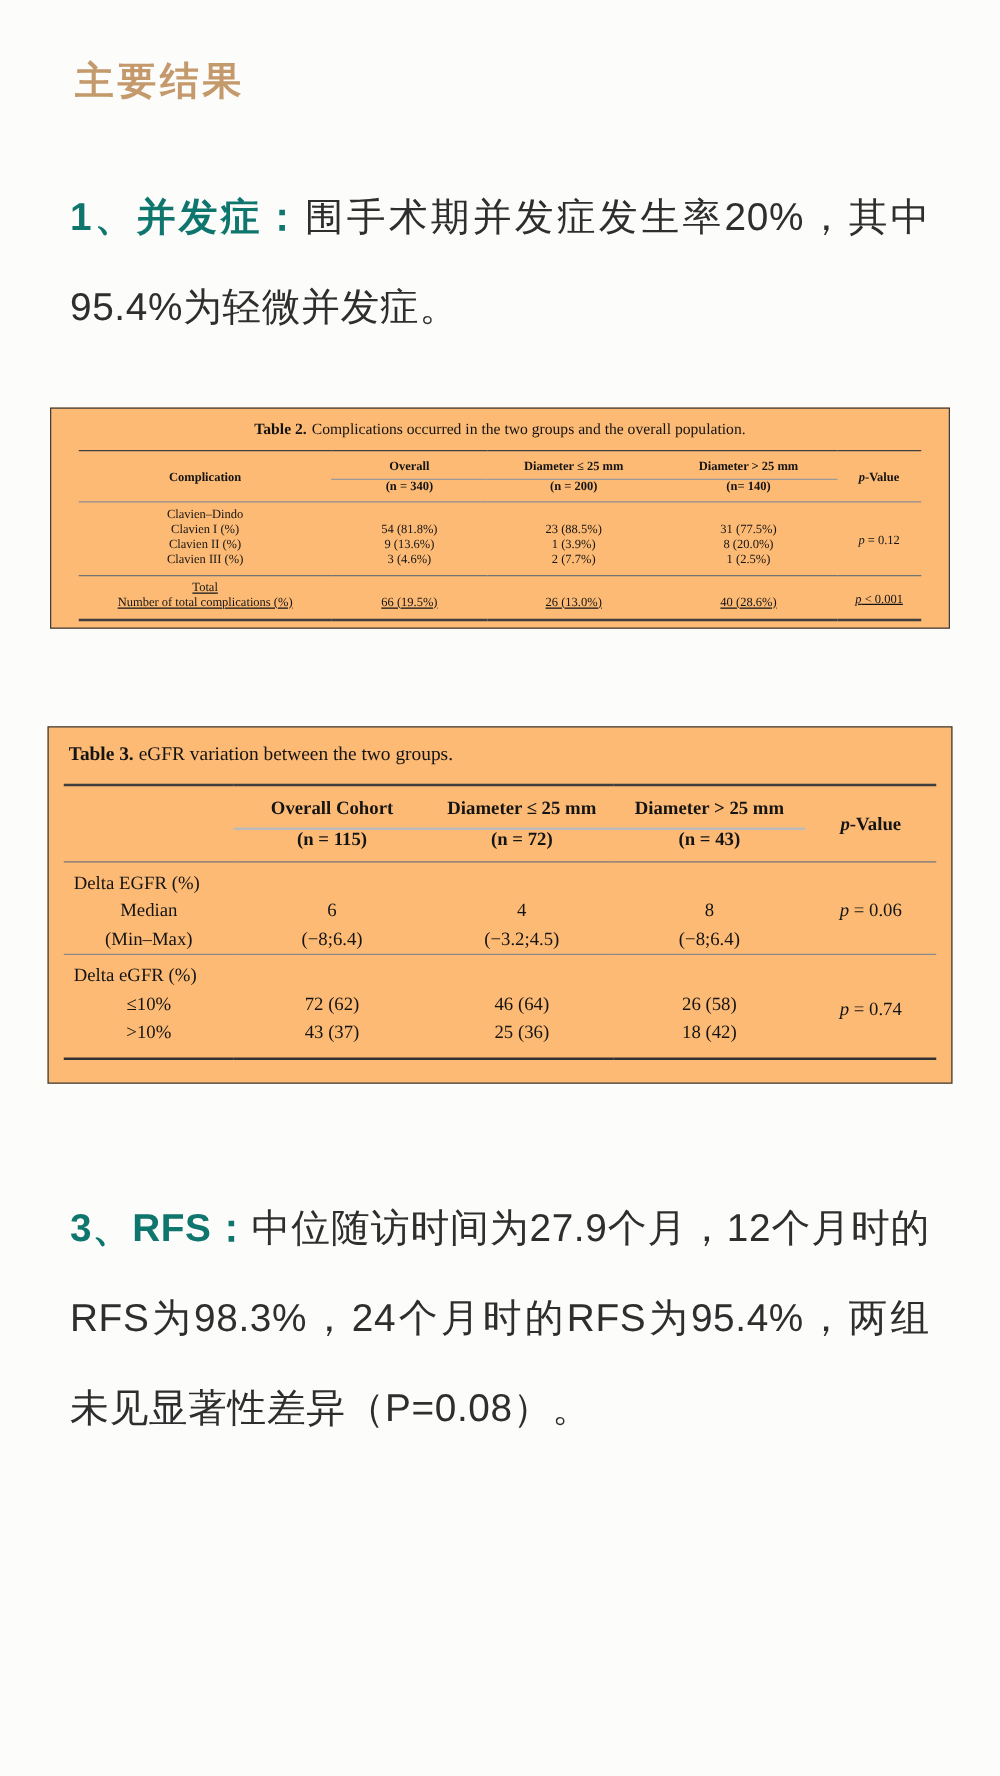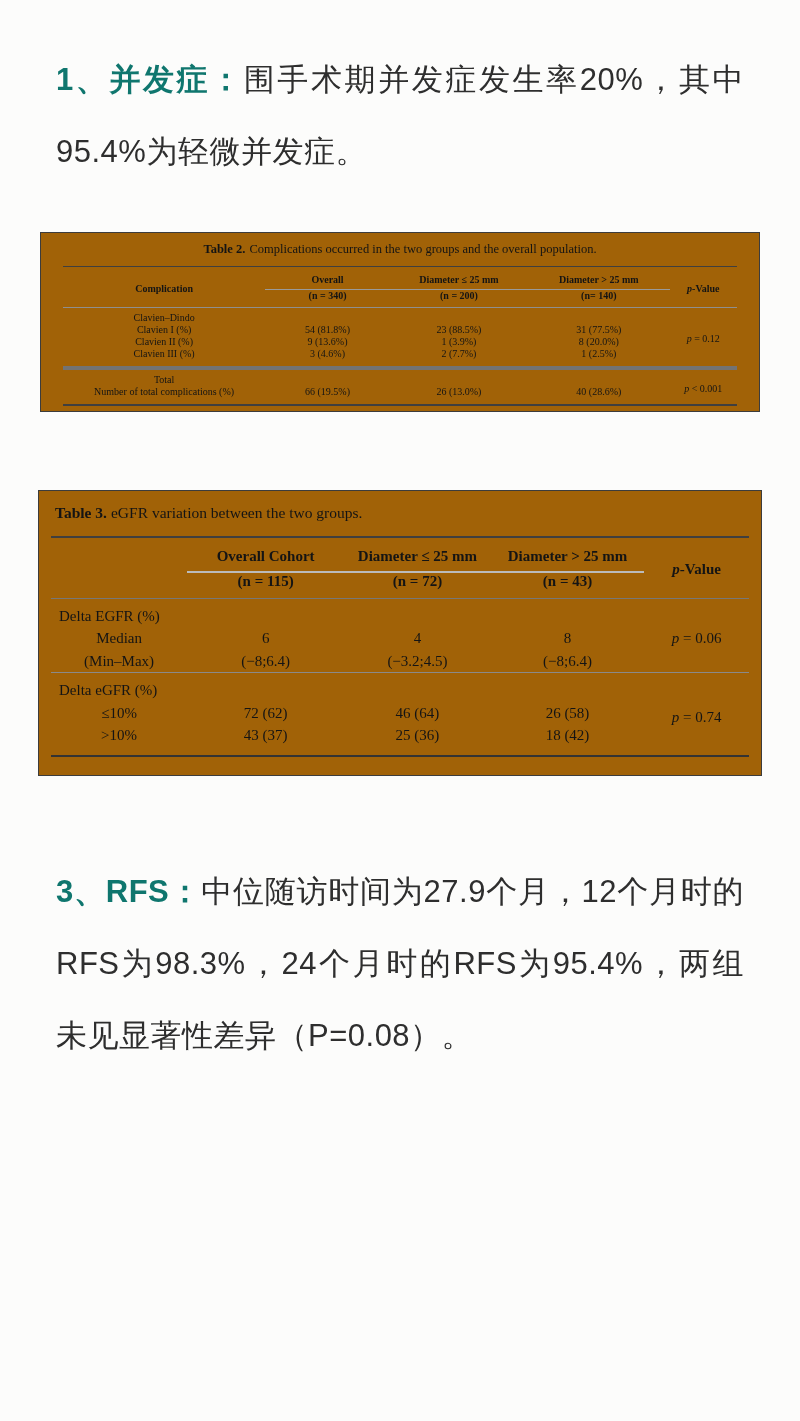--- a/index.html
+++ b/index.html
@@ -33,21 +33,21 @@
     margin:0;
     color:#2e2e2e;
   }
   .para strong{font-weight:700;color:#0f766e;}
   .para.p1{margin-bottom:44px;}
   .para.p2{margin-bottom:30px;}
   .para.p3{margin-bottom:0;}
 
   
   .table-card{
-    background:#a16207;
+    background:#fdba74;
     border:1px solid #3c3c3c;
     font-family:"Liberation Serif","DejaVu Serif",serif;
     color:#141414;
   }
   .card2{margin:0 -16px 78px;padding:9px 22px 5px;}
   .card3{margin:0 -18px 80px;padding:13px 12px 18px;}
 
   .tbl-caption{margin:0;color:#141414;}
   .card2 .tbl-caption{font-size:12.5px;text-align:center;margin-bottom:9px;}
   .card3 .tbl-caption{font-size:15.5px;text-align:left;margin:0 0 14px 4px;}
@@ -61,21 +61,21 @@
   
   .t2{font-size:10px;border-bottom:2.5px solid #3f3f3f;}
   .t2 thead{border-top:1.5px solid #3f3f3f;border-bottom:1px solid #8f8f8f;}
   .t2 thead th{line-height:1.1;}
   .t2 thead tr.r1 th{padding-top:7px;padding-bottom:4px;}
   .t2 thead tr.r2 th{padding-bottom:6px;text-align:center;}
   .t2 thead th.gname{border-bottom:1px solid #9a9a9a;}
   .t2 tbody td{line-height:1.22;padding-top:0;padding-bottom:0;}
   .t2 tbody.secA tr:first-child td{padding-top:4px;}
   .t2 tbody.secA tr:last-child td{padding-bottom:5px;}
-  .t2 tbody.secB{border-top:4px solid #737373;}
+  .t2 tbody.secB{border-top:1px solid #737373;text-decoration:underline;}
   .t2 tbody.secB tr:first-child td{padding-top:4px;}
   .t2 tbody.secB tr:last-child td{padding-bottom:6px;}
 
   
   .t3{font-size:15px;border-bottom:2.5px solid #333333;}
   .t3 thead{border-top:2px solid #3f3f3f;border-bottom:1.5px solid #777777;}
   .t3 thead tr.r1 th{padding-top:10px;padding-bottom:6px;}
   .t3 thead tr.r2 th{padding-bottom:8px;}
   .t3 thead th.gname{border-bottom:2px solid #bbbbbb;}
   .t3 tbody td{line-height:1.5;}
@@ -84,20 +84,21 @@
   .t3 tbody.secA tr:last-child td{padding-bottom:0;}
   .t3 tbody.secB{border-top:1.5px solid #8a8a8a;}
   .t3 tbody.secB tr:first-child td{padding-top:6px;}
   .t3 tbody.secB tr:last-child td{padding-bottom:8px;}
 </style>
 </head>
 <body>
 
 <div class="content">
 
+  <h1 class="main-heading">主要结果</h1>
 
   <p class="para p1"><strong>1、并发症：</strong><span>围手术期并发症发生率20%，其中95.4%为轻微并发症。</span></p>
 
   <section class="table-card card2">
     <p class="tbl-caption"><strong>Table 2.</strong><span>Complications occurred in the two groups and the overall population.</span></p>
     <table class="paper t2">
       <colgroup>
         <col style="width:30%">
           <col style="width:18.5%">
           <col style="width:20.5%">

